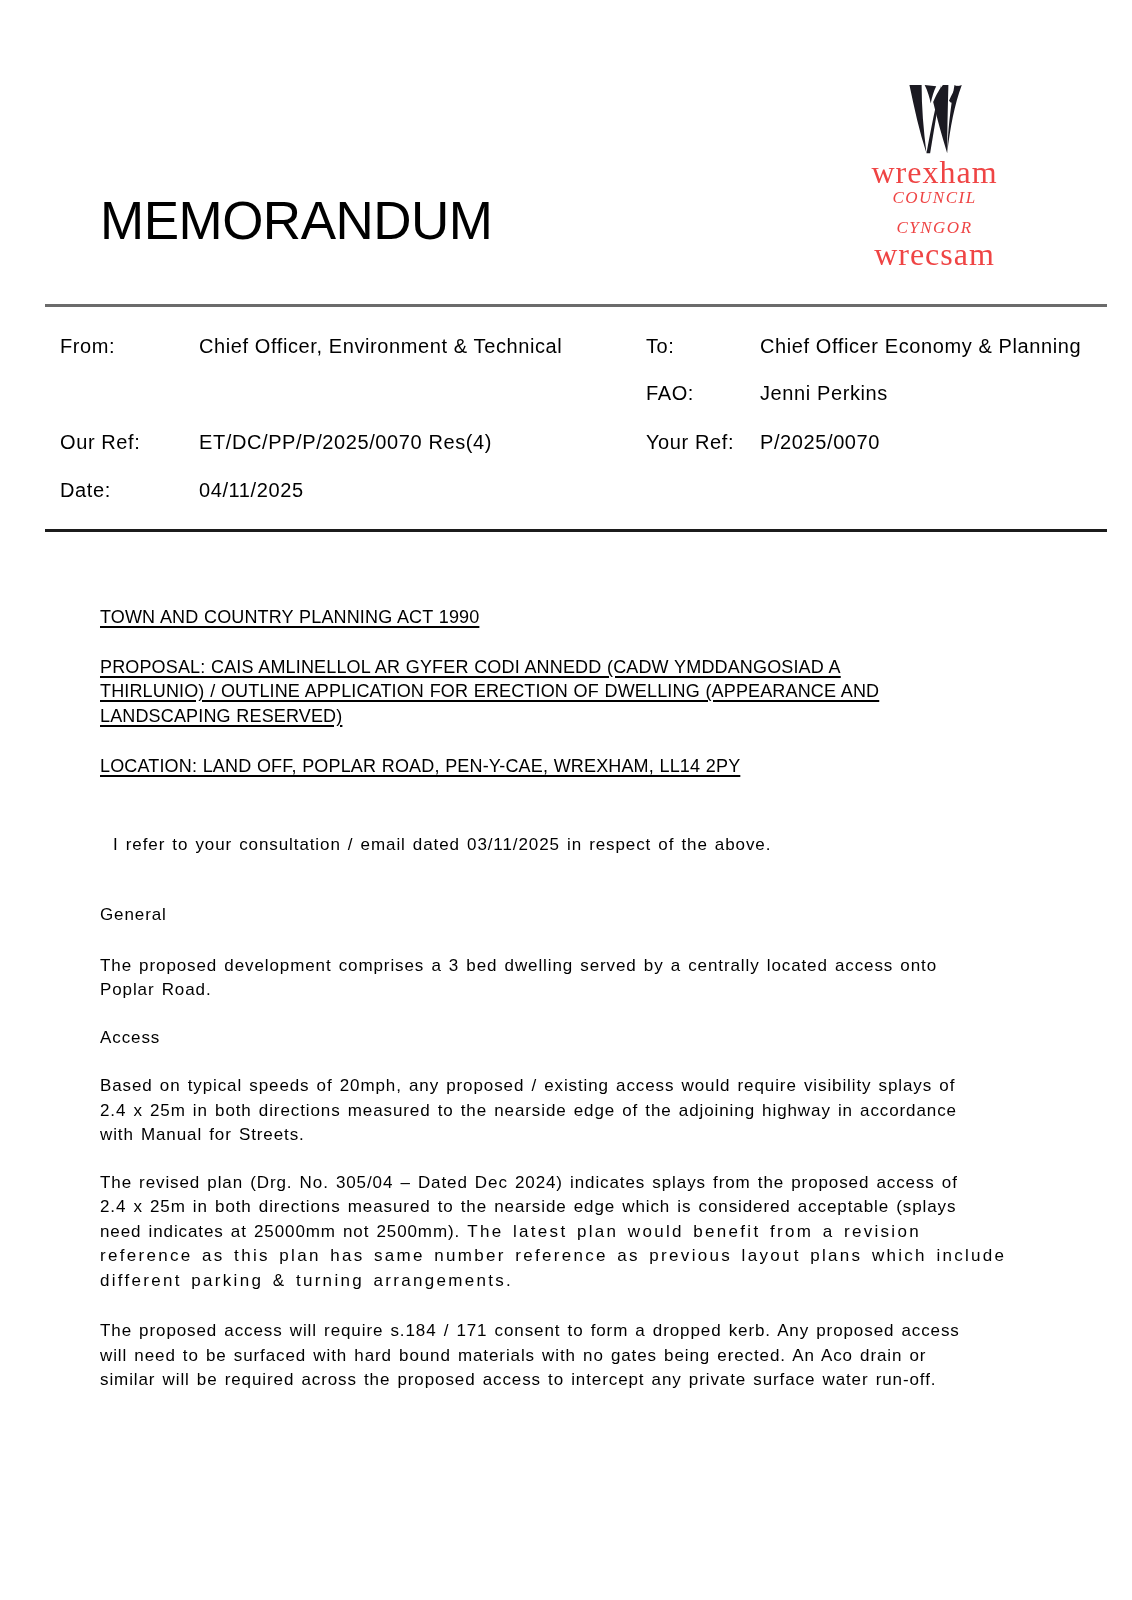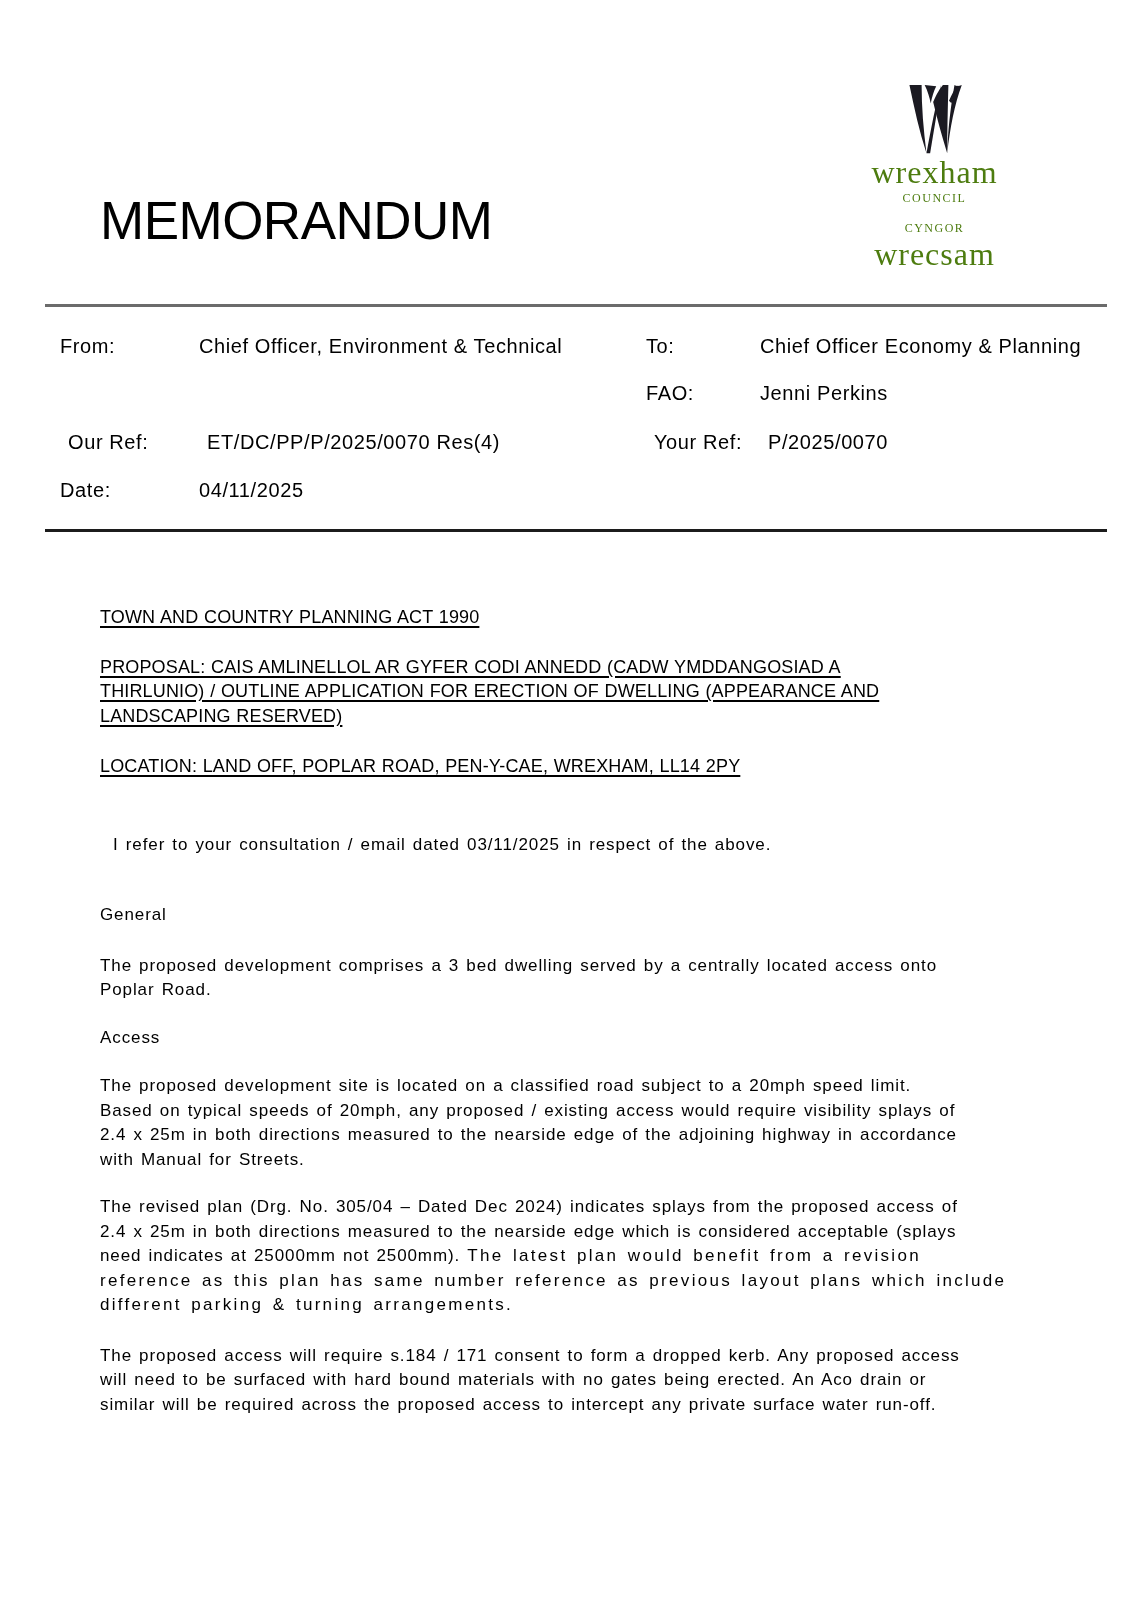--- a/index.html
+++ b/index.html
@@ -29,39 +29,40 @@
     white-space: nowrap;
   }
 
   .logo {
     position: absolute;
     left: 852px;
     top: 85px;
     width: 165px;
     text-align: center;
     font-family: "Liberation Serif", serif;
-    color: #4d7c0f;
+    color: #ef4444;
   }
   .logo svg {
     display: block;
     margin: 0 auto 3px auto;
     width: 82px;
     height: 70px;
   }
   .logo .name-big {
     font-size: 32px;
     line-height: 28px;
     letter-spacing: 1px;
     white-space: nowrap;
   }
   .logo .name-small {
-    font-size: 12px;
+    font-size: 17px;
     line-height: 20px;
     letter-spacing: 1.5px;
     white-space: nowrap;
+    font-style: italic;
   }
   .logo .gap { margin-top: 2px; }
   .logo .gap-big { margin-top: 10px; }
 
   
   .rule {
     position: absolute;
     left: 45px;
     width: 1062px;
     height: 3px;
@@ -75,21 +76,21 @@
     font-size: 20px;
     letter-spacing: 0.6px;
     white-space: nowrap;
   }
   .c1l { left: 60px; }
   .c1v { left: 199px; }
   .c2l { left: 646px; }
   .c2v { left: 760px; }
   .r1 { top: 335px; }
   .r2 { top: 382px; }
-  .r3 { top: 431px; margin-left: 8px; }
+  .r3 { top: 431px; }
   .r4 { top: 479px; }
 
   
   .body-text {
     position: absolute;
     left: 100px;
     top: 530px;
     width: 922px;
     font-size: 17px;
     letter-spacing: 0.9px;
@@ -192,21 +193,20 @@
     <div class="para mt-gpara">
       <div class="line">The proposed development comprises a 3 bed dwelling served by a centrally located access onto</div>
       <div class="line">Poplar Road.</div>
     </div>
 
     <div class="para mt-access">
       <div class="line">Access</div>
     </div>
 
     <div class="para mt-ap1">
-      <div class="line">The proposed development site is located on a classified road subject to a 20mph speed limit.</div>
       <div class="line">Based on typical speeds of 20mph, any proposed / existing access would require visibility splays of</div>
       <div class="line">2.4 x 25m in both directions measured to the nearside edge of the adjoining highway in accordance</div>
       <div class="line">with Manual for Streets.</div>
     </div>
 
     <div class="para mt-ap2">
       <div class="line">The revised plan (Drg. No. 305/04 – Dated Dec 2024) indicates splays from the proposed access of</div>
       <div class="line">2.4 x 25m in both directions measured to the nearside edge which is considered acceptable (splays</div>
       <div class="line">
         <span>need indicates at 25000mm not 2500mm). </span><span class="spaced">The latest plan would benefit from a revision</span>

